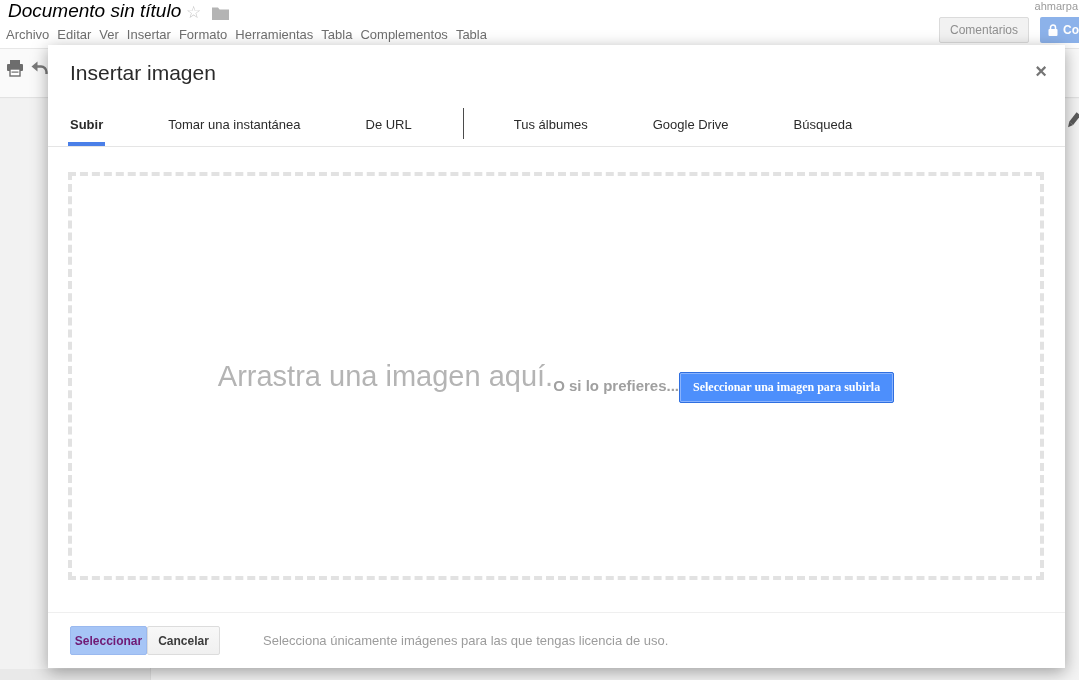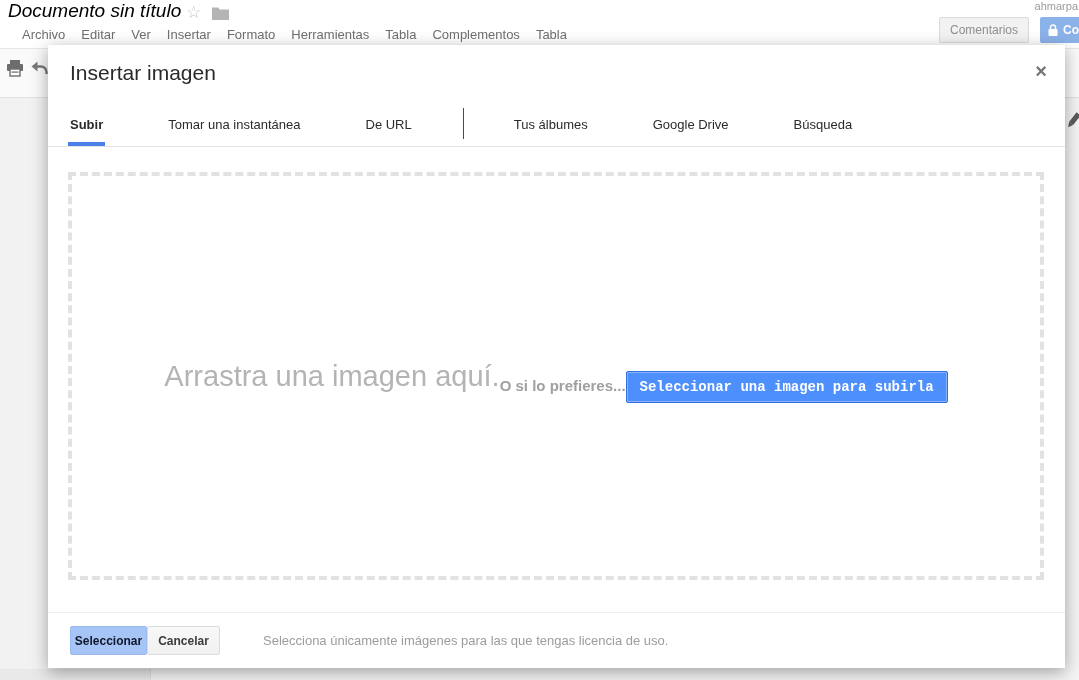--- a/index.html
+++ b/index.html
@@ -17,22 +17,22 @@
     font-size:19px; font-style:italic; color:#000000; white-space:nowrap;
   }
   .star-icon { position:absolute; left:186px; top:2px; font-size:17px; color:#c6c6c6; }
   .folder-icon { position:absolute; left:212px; top:6px; }
   .account-name {
     position:absolute; right:1px; top:0px;
     font-size:11px; color:#9b9b9b;
   }
   .menubar {
     position:absolute; left:4px; top:27px;
-    display:flex; gap:12px;
-    font-size:13px; color:#6f6f6f;margin-left:16px;
+    display:flex; gap:4px;
+    font-size:13px; color:#6f6f6f;
   }
   .menu-item { padding:0 2px; cursor:default; }
   .comments-btn {
     position:absolute; left:939px; top:17px; width:90px; height:26px;
     background:#f2f2f2; border:1px solid #dbdbdb; border-radius:2px;
     color:#8f8f8f; font-size:12px;
     display:flex; align-items:center; justify-content:center;
   }
   .share-btn {
     position:absolute; left:1040px; top:17px; width:42px; height:26px;
@@ -82,34 +82,34 @@
     position:absolute; left:20px; top:127px; width:976px; height:408px;
     border:4px dashed #e2e2e2;
     display:flex; flex-direction:row; align-items:center; justify-content:center;
   }
   .dz-headline { font-size:29px; color:#b4b4b4; }
   .dz-subtext { font-size:15px; font-weight:bold; color:#a0a0a0; margin-top:18px; }
   .dz-upload-btn {
     margin-top:22px;
     background:#4d8ffc; border:1px solid #2f6fe0; border-radius:2px;
     box-shadow:inset 0 0 0 1px #8ab3fd;
-    color:#ffffff; font-weight:bold; font-size:14px;
-    font-family:Liberation Mono, monospace;
+    color:#ffffff; font-weight:bold; font-size:12px;
+    font-family:Liberation Serif, serif;
     padding:7px 13px; cursor:pointer;
   }
 
   .dialog-footer {
     position:absolute; left:0; top:567px; width:1017px; height:56px;
     border-top:1px solid #efefef;
     display:flex; align-items:center; padding-left:22px;
   }
   .select-btn {
     width:77px; height:29px;
     background:#a6c5f6; border:1px solid #9ab9ef; border-radius:2px;
-    color:#0f172a; font-weight:bold; font-size:12px;
+    color:#701a75; font-weight:bold; font-size:12px;
     font-family:"Liberation Sans", sans-serif;
   }
   .cancel-btn {
     width:73px; height:29px; 
     background:linear-gradient(#f8f8f8,#f0f0f0); border:1px solid #dcdcdc; border-radius:2px;
     color:#3c3c3c; font-weight:bold; font-size:12px;
     font-family:"Liberation Sans", sans-serif; cursor:pointer;
   }
   .license-note { margin-left:43px; font-size:13px; color:#9c9c9c; }
 </style>

